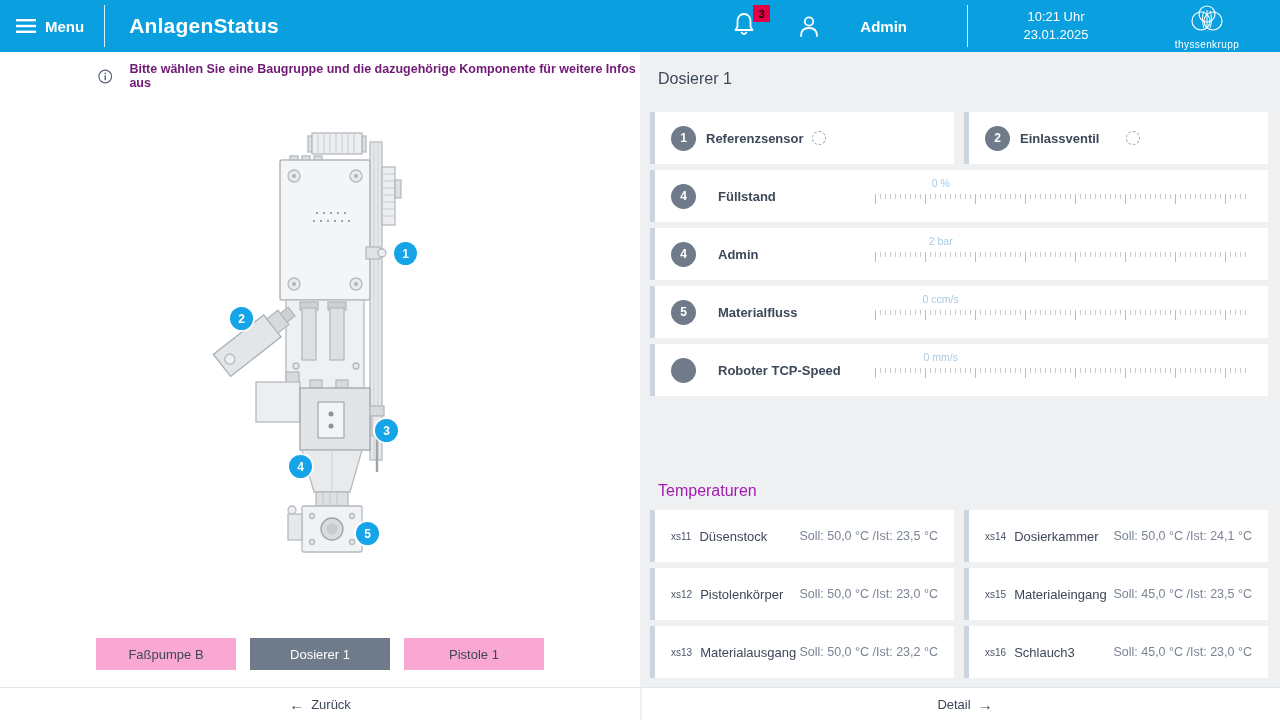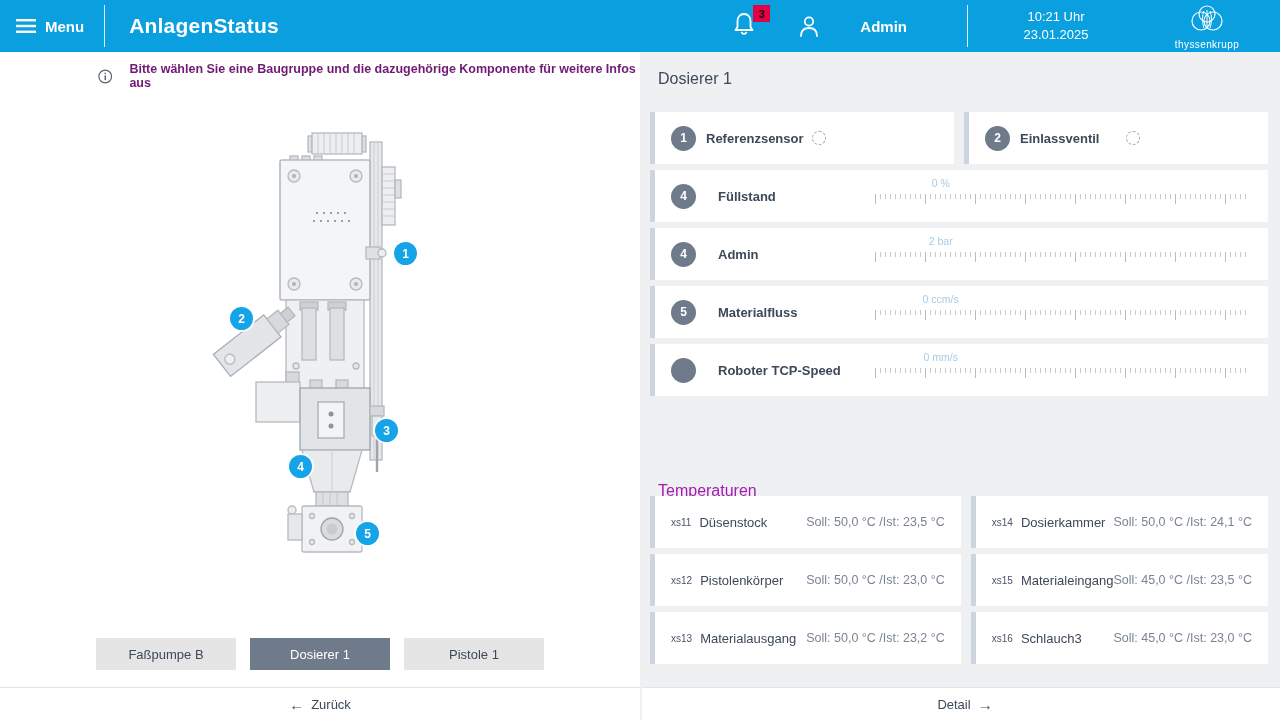--- a/index.html
+++ b/index.html
@@ -34,21 +34,21 @@
   .info-row { position:absolute; top:10px; left:98px; display:flex; align-items:center; gap:17px;
               color:#701a75; font-size:12.5px; font-weight:bold; }
   .machine-svg { position:absolute; left:190px; top:68px; width:280px; height:450px; }
   .marker { position:absolute; width:23px; height:23px; border-radius:50%; background:#16a4e8;
             color:#fff; font-size:12px; font-weight:bold; display:flex; align-items:center;
             justify-content:center; cursor:pointer; box-shadow:0 0 0 2px rgba(255,255,255,.8); }
   .m1 { left:394px; top:190px; } .m2 { left:230px; top:255px; } .m3 { left:375px; top:367px; }
   .m4 { left:289px; top:403px; } .m5 { left:356px; top:470px; }
 
   .assembly-row { position:absolute; left:96px; top:586px; display:flex; gap:14px; }
-  .assembly-btn { width:140px; height:32px; background:#e5e5e5; color:#3d4859; font-size:13px;
+  .assembly-btn { width:140px; height:32px; background:#f9a8d4; color:#3d4859; font-size:13px;
                   display:flex; align-items:center; justify-content:center; cursor:pointer; }
   .assembly-btn.selected { background:#6f7b8a; color:#fff; }
 
   .panel-footer { position:absolute; left:0; bottom:0; width:100%; height:33px; background:#fff;
                   border-top:1px solid #e1e4e8; display:flex; align-items:center; justify-content:center;
                   color:#3d4859; font-size:13px; gap:7px; cursor:pointer; }
   .right-panel .panel-footer { width:646px; left:2px; }
 
   
   .rp-title { position:absolute; left:18px; top:18px; font-size:16px; color:#3d4859; }
@@ -66,22 +66,22 @@
   .g0 { top:118px; } .g1 { top:176px; } .g2 { top:234px; } .g3 { top:292px; }
   .gauge-label { font-size:13px; font-weight:bold; color:#3d4859; margin-left:22px; }
   .gauge-area { position:absolute; left:220px; right:28px; top:7px; height:40px; }
   .gauge-value { position:absolute; left:18%; top:0; transform:translateX(-50%);
                  font-size:10.5px; color:#a9cbe4; white-space:nowrap; }
   .ruler { position:absolute; left:0; top:17px; display:flex; align-items:flex-start; }
   .tick { width:1px; height:5px; background:#c3cbd5; margin-right:4px; flex:none; }
   .tick.tall { height:10px; background:#b4bdc9; }
 
   .temps-title { position:absolute; left:18px; top:430px; font-size:16px; color:#a21caf; }
-  .temp-grid { position:absolute; left:10px; top:444px; width:618px;
-               display:grid; grid-template-columns:1fr; grid-template-rows:repeat(3,52px);
+  .temp-grid { position:absolute; left:10px; top:458px; width:618px;
+               display:grid; grid-template-columns:1fr 1fr; grid-template-rows:repeat(3,52px);
                grid-auto-flow:column; gap:6px 10px; }
   .temp-card { display:flex; align-items:center; padding:0 16px 0 0; }
   .temp-code { font-size:10px; color:#4a5568; margin-left:16px; flex:none; }
   .temp-name { font-size:13px; font-weight:normal; color:#3d4859; margin-left:8px; flex:none; }
   .temp-val { margin-left:auto; font-size:12.5px; color:#7a8494; white-space:nowrap; }
 
   .arrow { font-size:15px; }
 </style>
 </head>
 <body>

